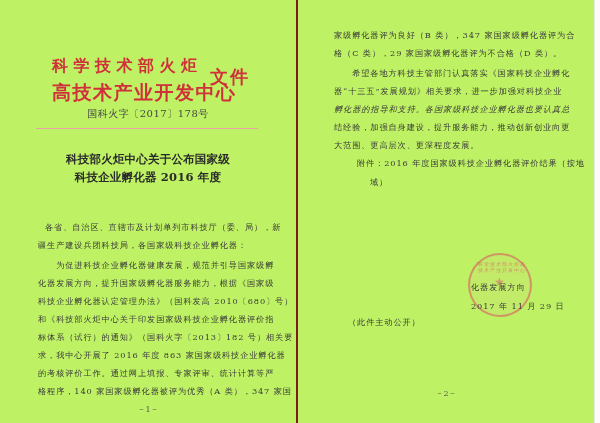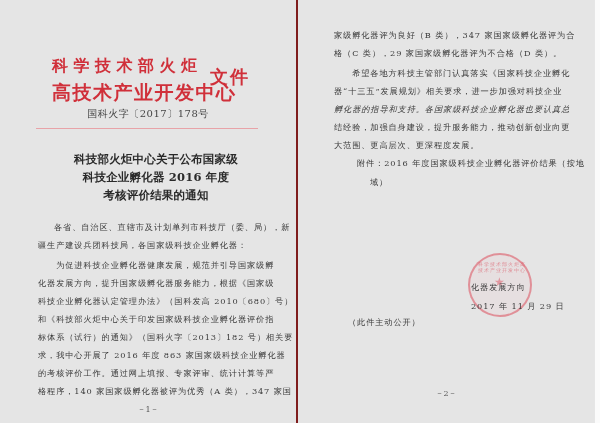--- a/index.html
+++ b/index.html
@@ -2,32 +2,32 @@
 <html><head>
 <meta charset="utf-8">
 <style>
   html, body { margin:0; padding:0; }
   body {
     width:600px; height:423px; overflow:hidden; background:#fbfbfb;
     font-family:"DejaVu Serif","Liberation Serif",serif; color:#333;
     position:relative;
   }
   .page {
-    position:absolute; top:0; height:423px; background:#e5e5e5;
+    position:absolute; top:0; height:423px; background:#bef264;
   }
   #page1 { left:0; width:296px; border-right:2px solid #7f1d1d; }
   #page2 { left:298px; width:296px; border-right:1px solid #e6e6e6; }
   .abs { position:absolute; }
   .hdr-red { color:#d0303a; font-weight:bold; letter-spacing:4px; }
   .hdr1 { left:52px; top:56px; font-size:16px; letter-spacing:5.5px; }
   .hdr2 { left:52px; top:80px; font-size:19px; letter-spacing:1.5px; }
   .wenjian { left:210px; top:65px; font-size:18px; color:#d0303a; font-weight:bold; letter-spacing:2px; }
   .docno { left:0; width:296px; top:107px; text-align:center; font-size:10px; color:#444; letter-spacing:0.5px; }
   .redline { left:36px; top:128px; width:222px; height:1px; background:#e8a3a8; }
-  .title { left:8px; width:296px; text-align:center; font-size:11.5px; font-weight:bold; color:#2a2a2a; letter-spacing:0.2px; }
+  .title { left:0; width:296px; text-align:center; font-size:11.5px; font-weight:bold; color:#2a2a2a; letter-spacing:0.2px; }
   .t1 { top:152px; } .t2 { top:170px; } .t3 { top:188px; }
   .body-line { font-size:8.2px; color:#3a3a3a; white-space:nowrap; letter-spacing:0.9px; }
   .pnum { font-size:8px; color:#555; text-align:center; width:296px; left:0; }
   .seal {
     left:170px; top:13px; width:60px; height:60px; border-radius:50%;
     border:2px solid rgba(220,80,95,0.55); background:rgba(240,150,160,0.08);
   }
   .seal-star { position:absolute; left:24px; top:20px; font-size:12px; color:rgba(220,80,95,0.5); }
   .seal-text { position:absolute; left:8px; top:6px; font-size:5px; color:rgba(220,80,95,0.6); letter-spacing:1px; }
 </style>
@@ -36,23 +36,22 @@
 
 <div class="page" id="page1">
   <div class="abs hdr-red hdr1">科学技术部火炬</div>
   <div class="abs hdr-red hdr2">高技术产业开发中心</div>
   <div class="abs wenjian">文件</div>
   <div class="abs docno">国科火字〔2017〕178号</div>
   <div class="abs redline"></div>
 
   <div class="abs title t1">科技部火炬中心关于公布国家级</div>
   <div class="abs title t2">科技企业孵化器 2016 年度</div>
-  <div class="abs title t3">考核评价结果的通知</div>
 
-  <div class="abs body-line" style="left:54px;top:222px;">各省、自治区、直辖市及计划单列市科技厅（委、局），新</div>
+  <div class="abs body-line" style="left:45px;top:222px;">各省、自治区、直辖市及计划单列市科技厅（委、局），新</div>
   <div class="abs body-line" style="left:38px;top:240px;">疆生产建设兵团科技局，各国家级科技企业孵化器：</div>
   <div class="abs body-line" style="left:38px;top:260px;">　　为促进科技企业孵化器健康发展，规范并引导国家级孵</div>
   <div class="abs body-line" style="left:38px;top:278px;">化器发展方向，提升国家级孵化器服务能力，根据《国家级</div>
   <div class="abs body-line" style="left:38px;top:296px;">科技企业孵化器认定管理办法》（国科发高 2010〔680〕号）</div>
   <div class="abs body-line" style="left:38px;top:314px;">和《科技部火炬中心关于印发国家级科技企业孵化器评价指</div>
   <div class="abs body-line" style="left:38px;top:332px;">标体系（试行）的通知》（国科火字〔2013〕182 号）相关要</div>
   <div class="abs body-line" style="left:38px;top:350px;">求，我中心开展了 2016 年度 863 家国家级科技企业孵化器</div>
   <div class="abs body-line" style="left:38px;top:368px;">的考核评价工作。通过网上填报、专家评审、统计计算等严</div>
   <div class="abs body-line" style="left:38px;top:386px;">格程序，140 家国家级孵化器被评为优秀（A 类），347 家国</div>
 

